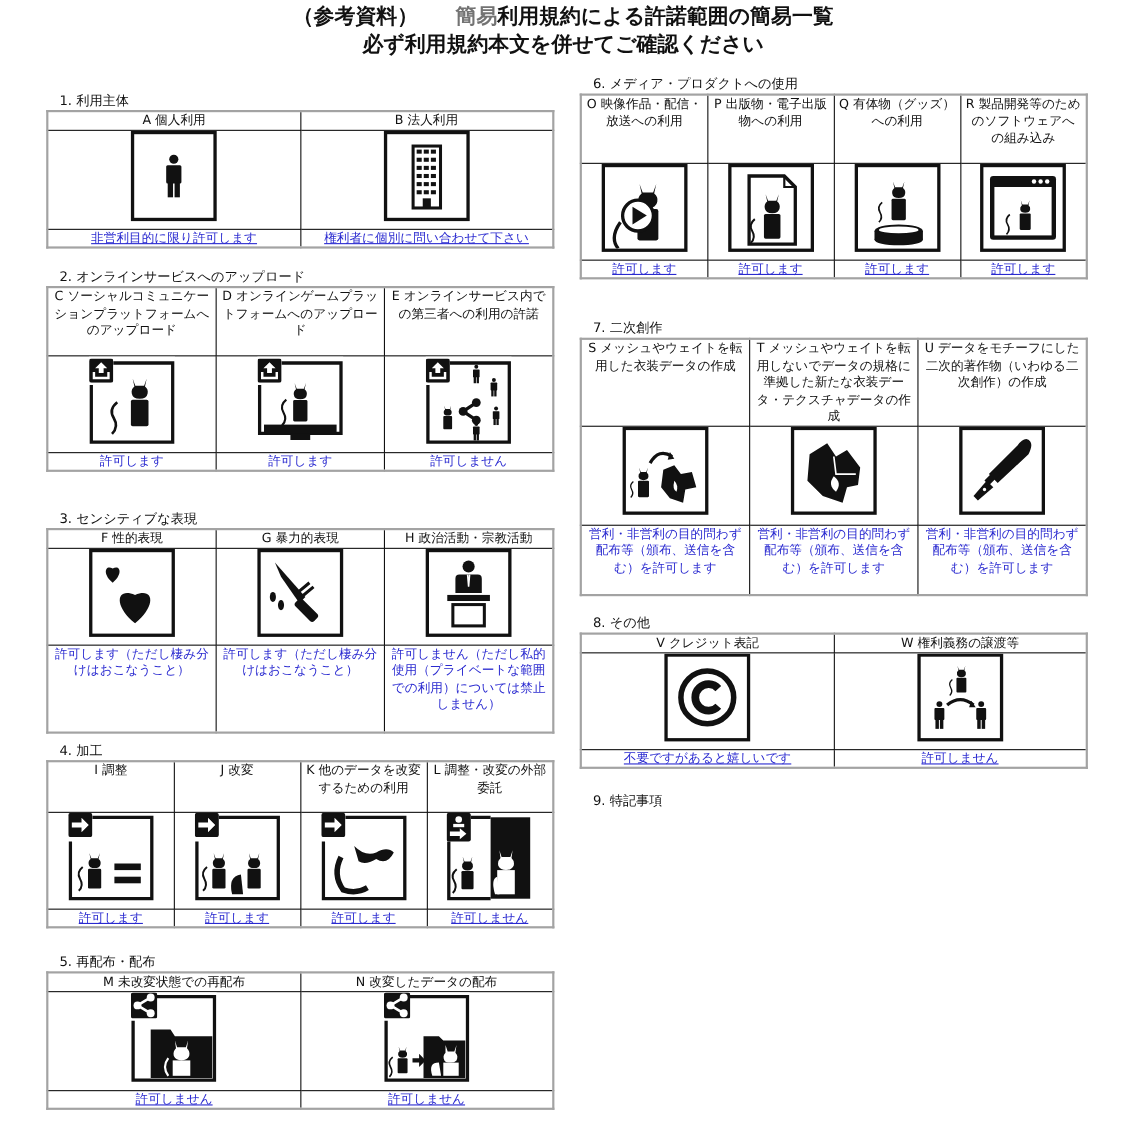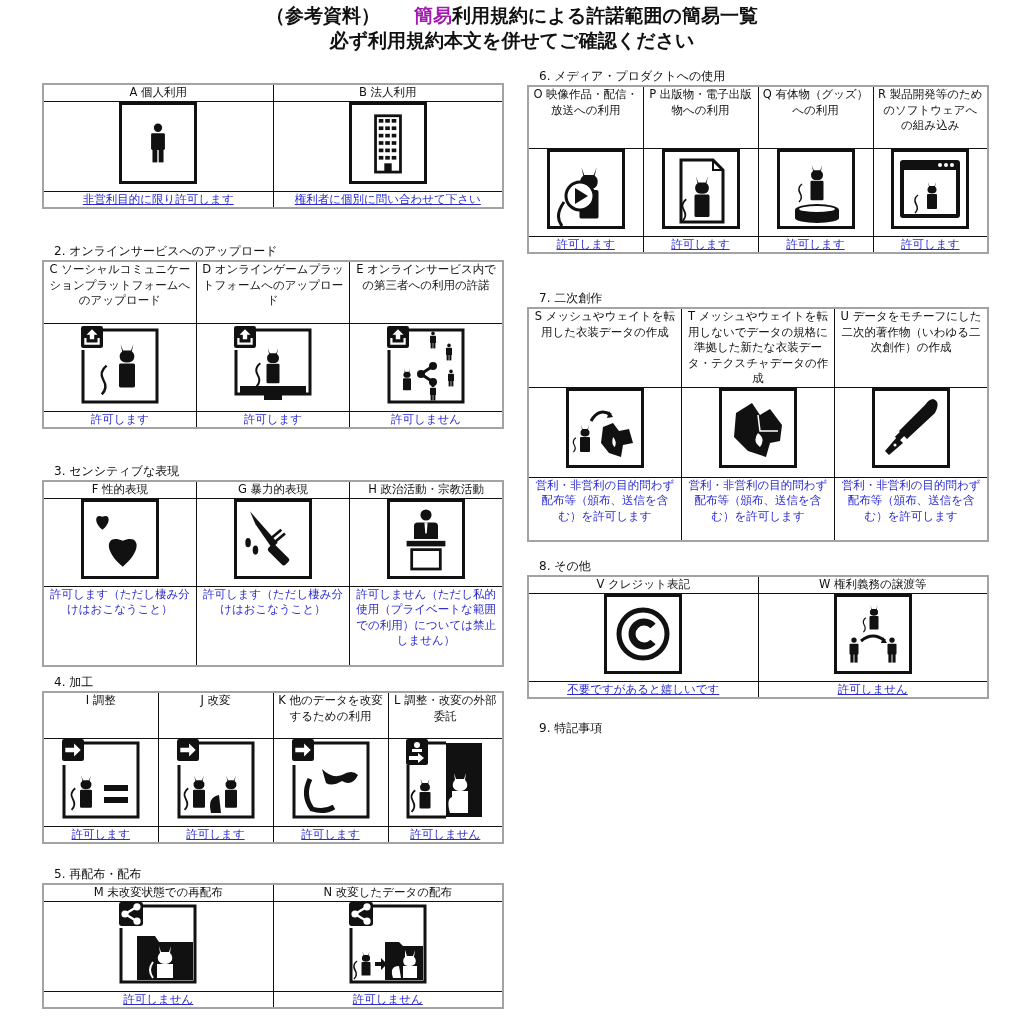--- a/index.html
+++ b/index.html
@@ -1,20 +1,20 @@
 <!DOCTYPE html>
 <html><head>
 <meta charset="utf-8">
 <style>
   html, body { margin: 0; padding: 0; background: #ffffff; }
   body { width: 1024px; height: 1024px; position: relative; overflow: hidden;
          font-family: "DejaVu Sans", "Liberation Sans", sans-serif; color: #111; }
   .title { position: absolute; left: 0; width: 1024px; text-align: center;
            font-weight: bold; font-size: 19px; line-height: 24px; }
-  .title .hl { color: #a21caf; margin-left: 34px; }
+  .title .hl { color: #737373; margin-left: 34px; }
   .t1 { top: 3px; }
   .t2 { top: 28px; }
   .section { position: absolute; }
   .sec-title { font-size: 12px; height: 16px; line-height: 16px; padding-left: 12px; margin-bottom: 1px; }
   table.grid { border-collapse: collapse; table-layout: fixed; border: 2px solid #a3a3a3; width: 100%; }
   table.grid td { border: 1.5px solid #111; padding: 0 4px; text-align: center; vertical-align: top;
                   font-size: 11.5px; line-height: 15.5px; overflow: hidden; }
   td.hdr { color: #111; }
   td.iconcell { vertical-align: middle; padding: 3px 0; }
   td.res { color: #2a2ad0; }
@@ -58,20 +58,21 @@
       <rect x="0" y="0" width="20" height="20" rx="2" fill="#111"></rect>
       <circle cx="5" cy="10" r="3" fill="#fff"></circle>
         <circle cx="15" cy="4" r="3" fill="#fff"></circle>
         <circle cx="15" cy="16" r="3" fill="#fff"></circle>
       <path d="M5 10 L15 4 M5 10 L15 16" stroke="#fff" stroke-width="2"></path>
     </symbol>
   </defs>
 </svg>
 
 <div class="section" style="left:42px; top:83px; width:462px;">
+  <div class="sec-title">1. 利用主体</div>
   <table class="grid">
     <tbody>
         <tr style="height:17px">
       <td class="hdr">A 個人利用</td>
       <td class="hdr">B 法人利用</td>
     </tr>
     <tr style="height:90px">
       <td class="iconcell"><div class="icon-box" style="width:78px;height:82px">
         <svg viewBox="0 0 78 82">
                 <use href="#person" x="24" y="16" width="30" height="50"></use>

